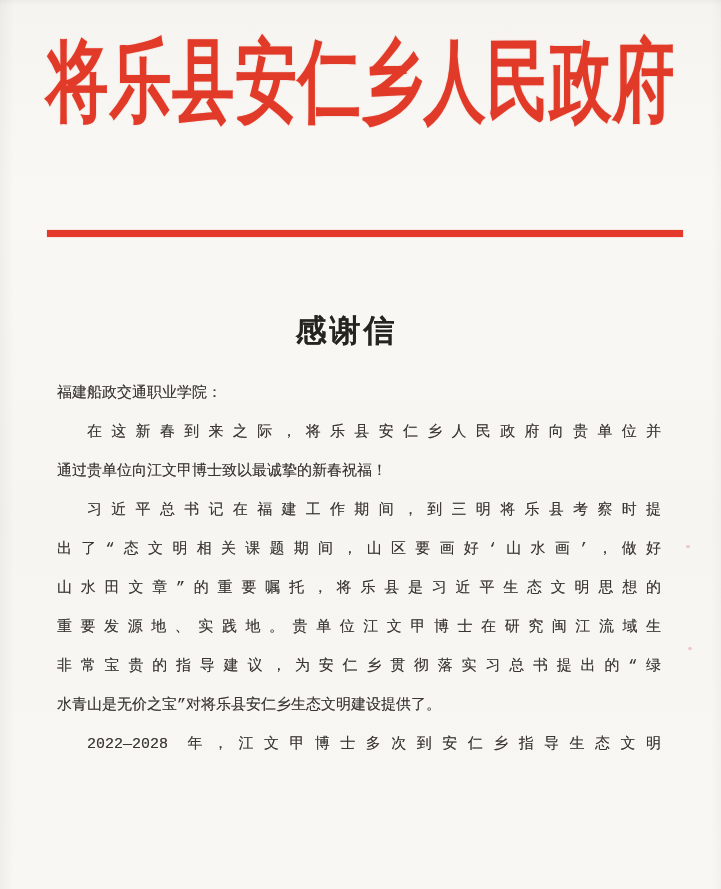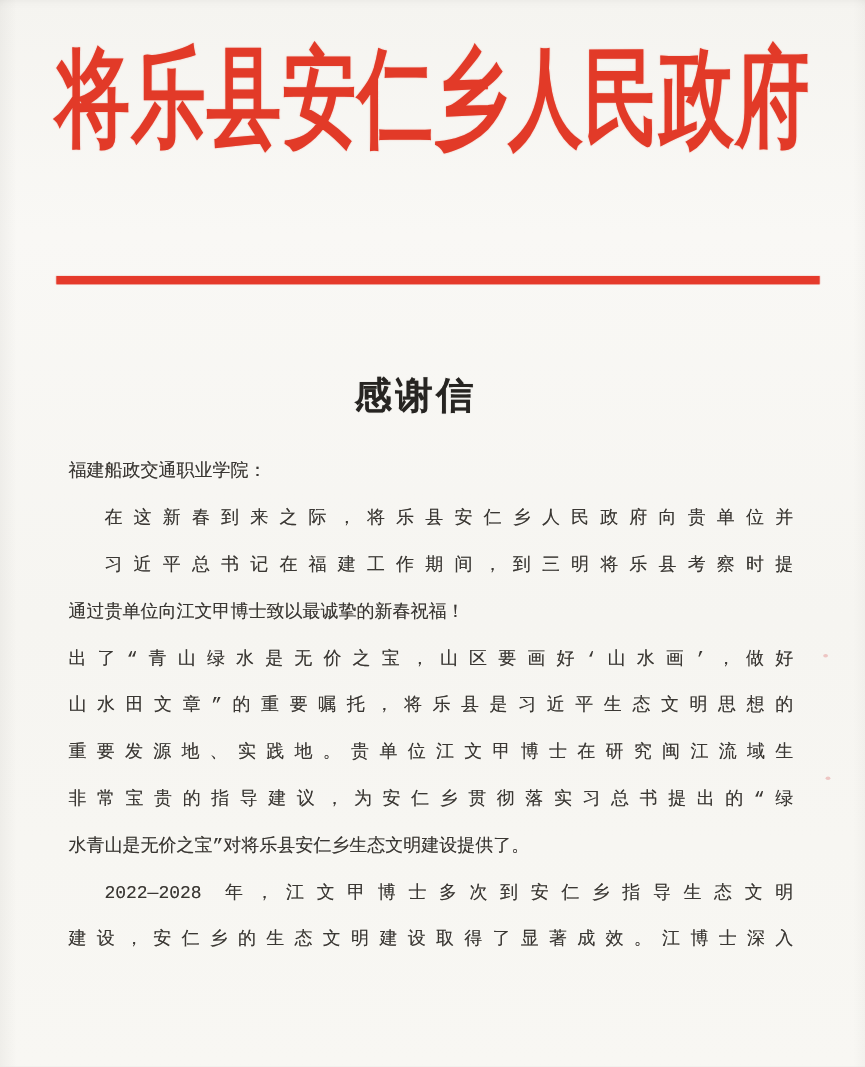--- a/index.html
+++ b/index.html
@@ -102,28 +102,27 @@
 
   <div class="red-rule"></div>
 
   <main class="letter-main">
     <h1 class="letter-title">感谢信</h1>
 
     <div class="letter-text">
       <p class="salutation">福建船政交通职业学院：</p>
 
       <p class="line indent just">在这新春到来之际，将乐县安仁乡人民政府向贵单位并</p>
+      <p class="line">通过贵单位向江文甲博士致以最诚挚的新春祝福！</p>
       <p class="line indent just">习近平总书记在福建工作期间，到三明将乐县考察时提</p>
-      <p class="line">通过贵单位向江文甲博士致以最诚挚的新春祝福！</p>
-      <p class="line just">出了“青山绿水是无价之宝，山区要画好‘山水画’，做好</p>
+      <p class="line just">出了“态文明相关课题期间，山区要画好‘山水画’，做好</p>
       <p class="line just">山水田文章”的重要嘱托，将乐县是习近平生态文明思想的</p>
       <p class="line just">重要发源地、实践地。贵单位江文甲博士在研究闽江流域生</p>
       <p class="line just">非常宝贵的指导建议，为安仁乡贯彻落实习总书提出的“绿</p>
       <p class="line">水青山是无价之宝”对将乐县安仁乡生态文明建设提供了。</p>
       <p class="line indent just">2022—2028 年，江文甲博士多次到安仁乡指导生态文明</p>
-      <p class="line just">建设，安仁乡的生态文明建设取得了显著成效。江博士深入</p>
     </div>
   </main>
 
   <span class="speck speck-1"></span>
   <span class="speck speck-2"></span>
 
 </div>
 
 </body></html>

